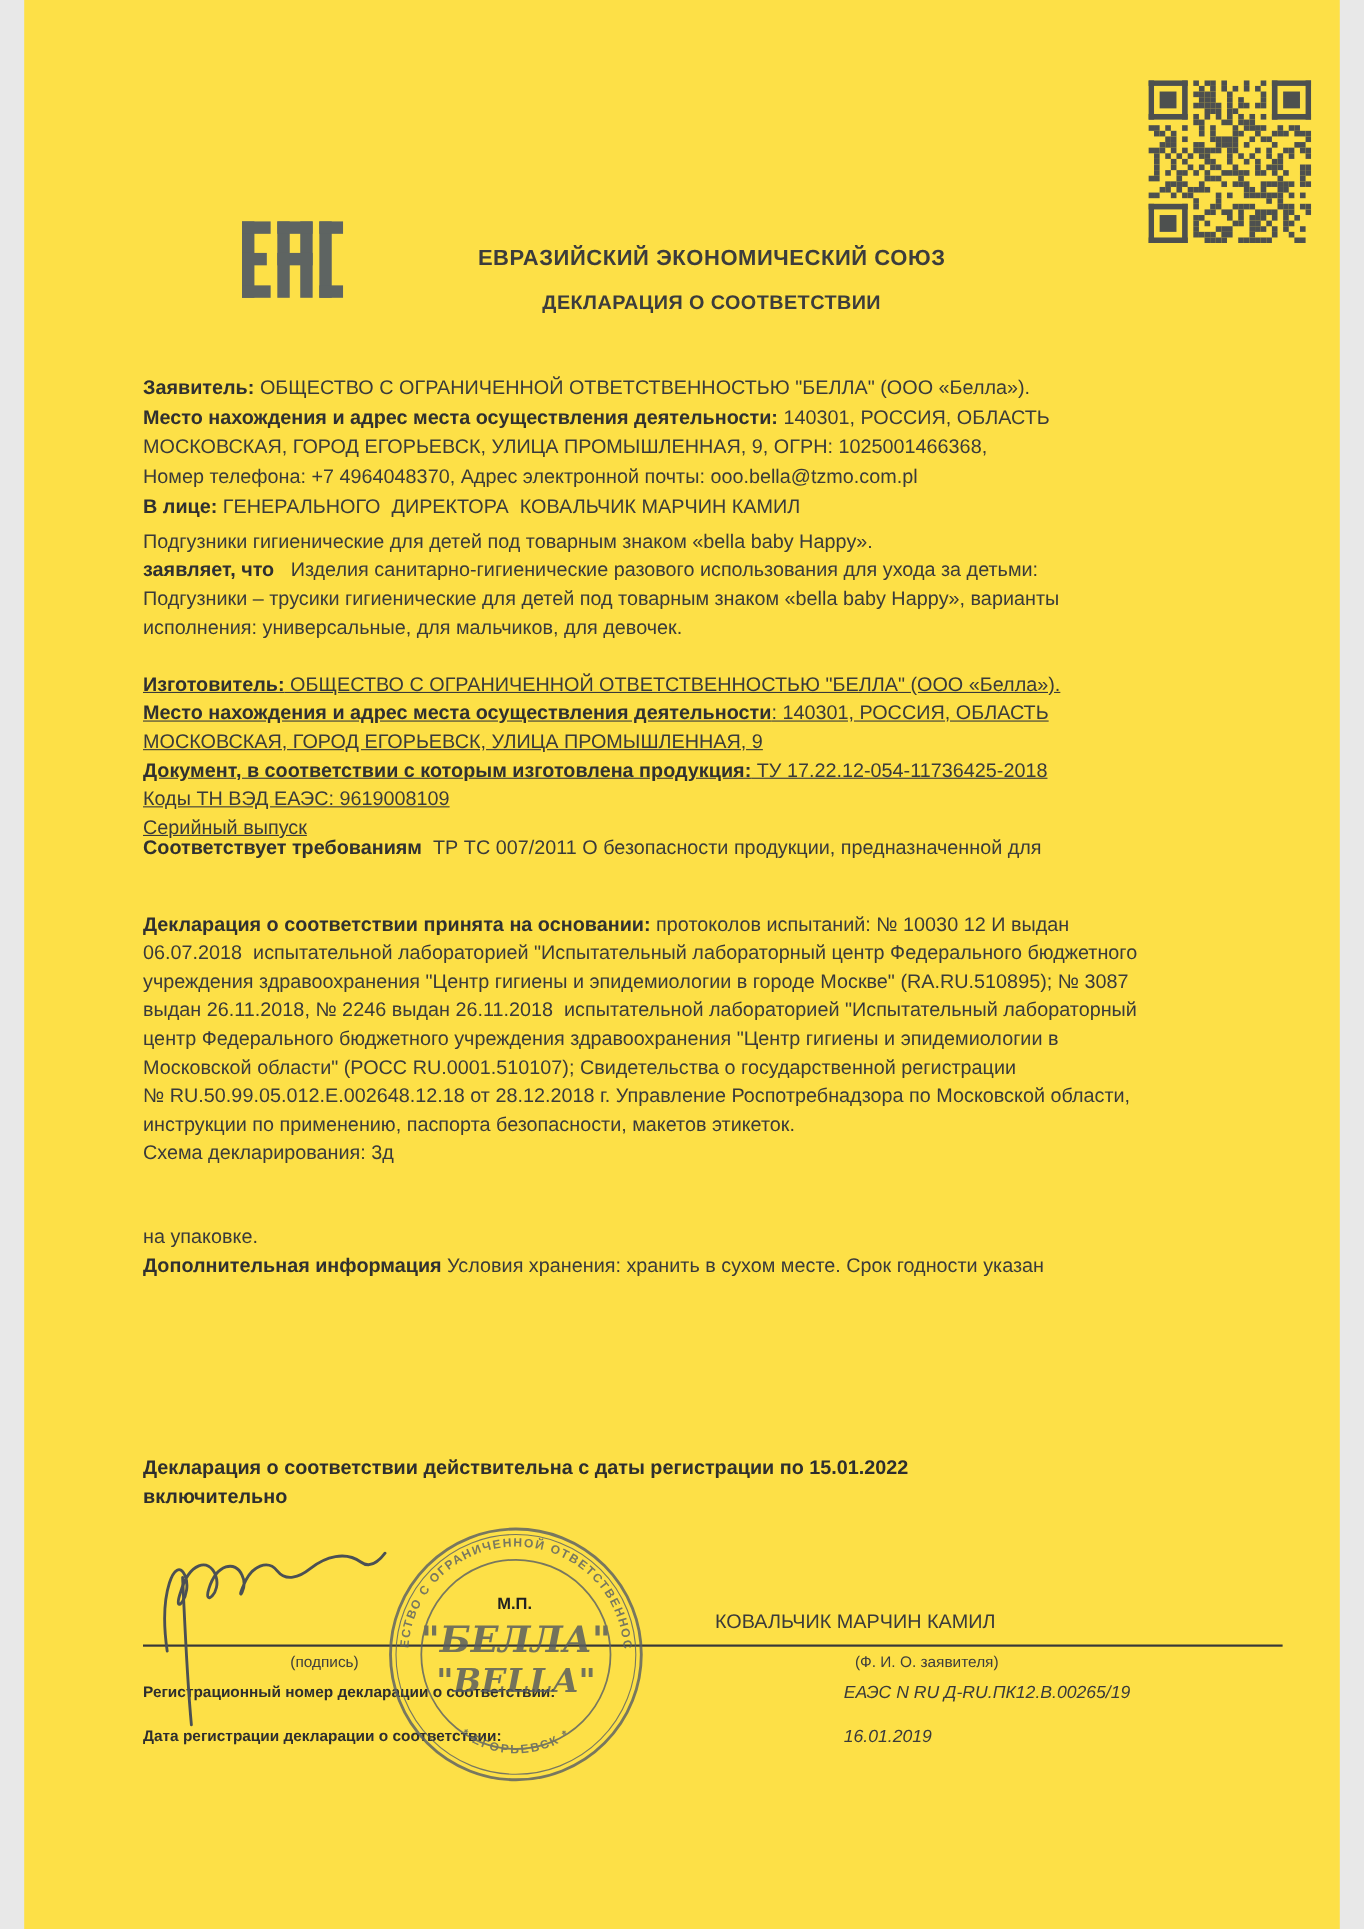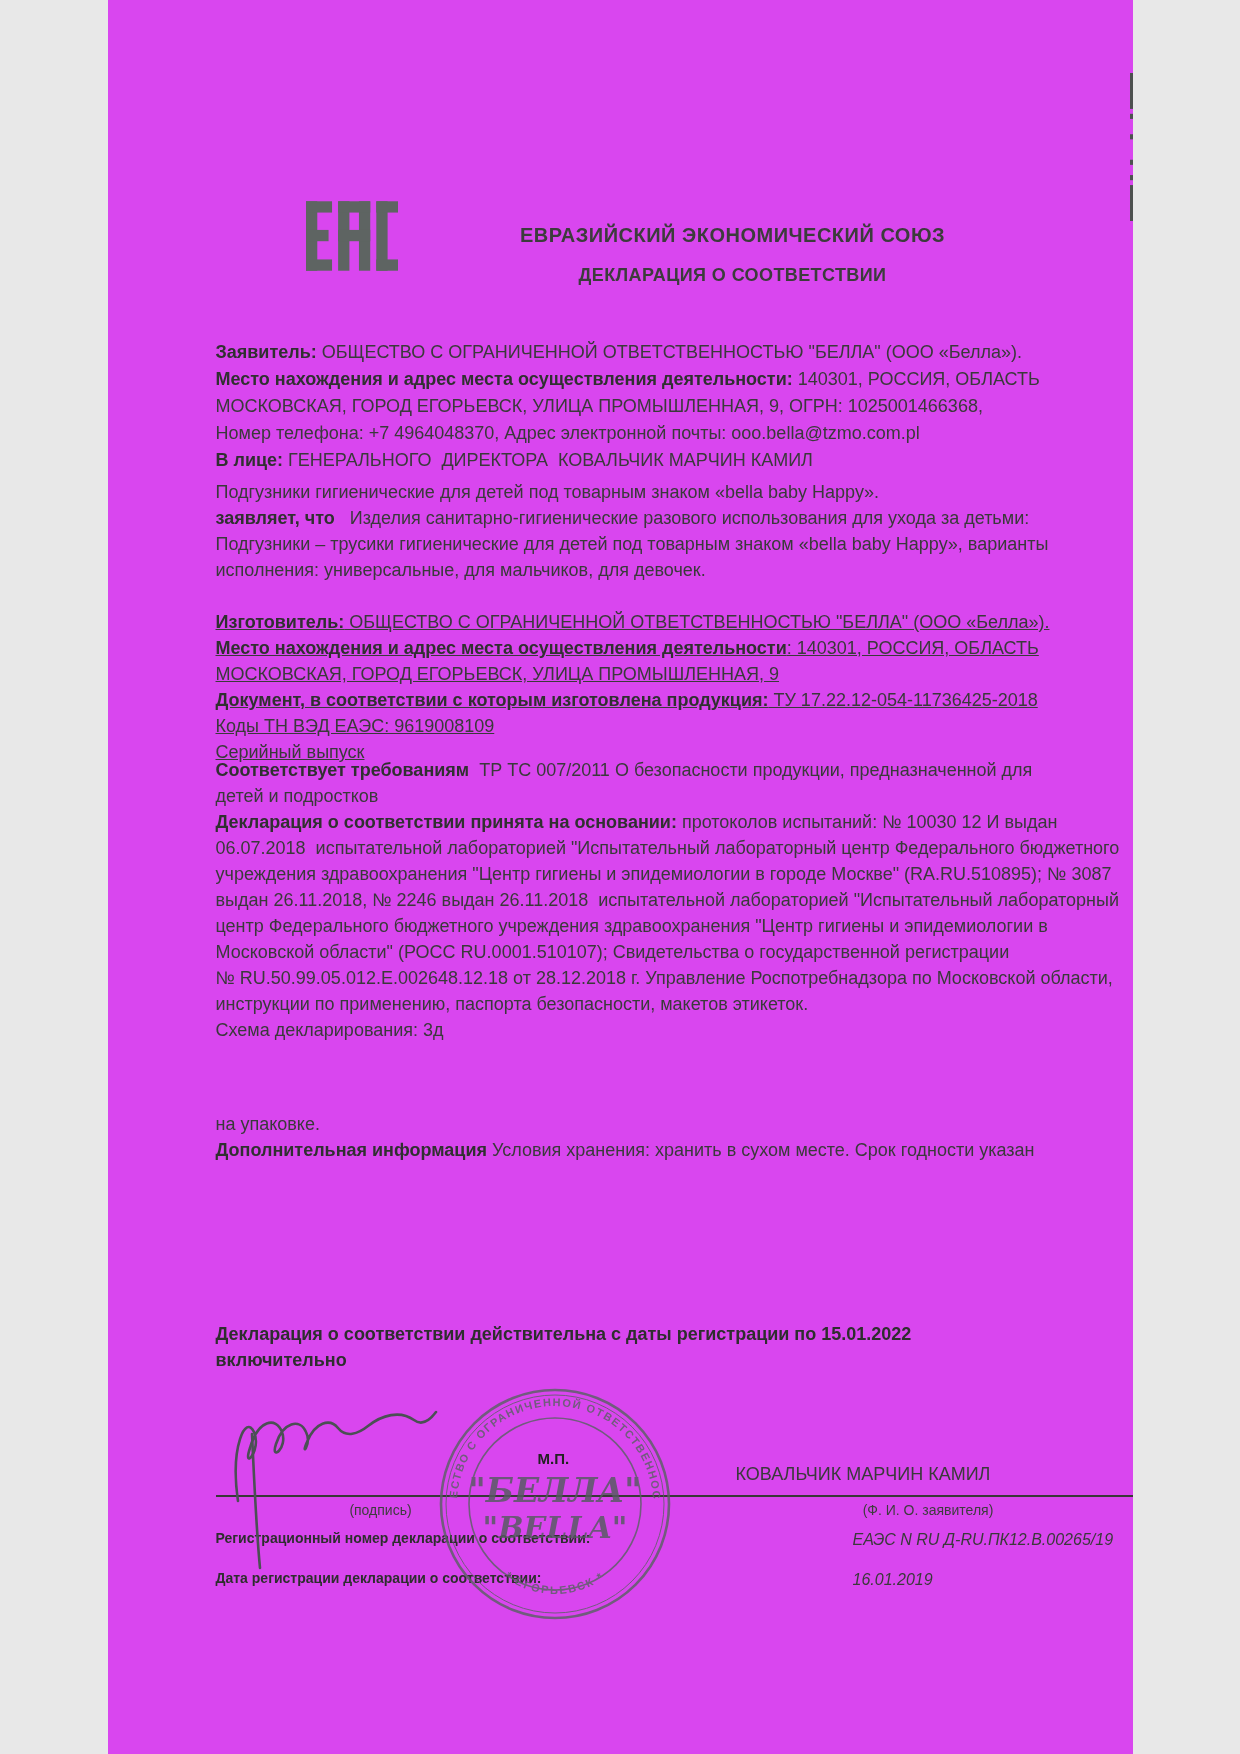--- a/index.html
+++ b/index.html
@@ -1,18 +1,18 @@
 <!DOCTYPE html>
 <html><head>
 <meta charset="utf-8">
 <style>
   html,body { margin:0; padding:0; background:#e8e8e8; }
   .page {
-    position:relative; width:1025px; height:1754px; margin:0 auto;
-    background:#d946ef; overflow:hidden;
+    position:relative; width:1196px; height:1754px; margin:0 auto;
+    background:#fde047; overflow:hidden;
     font-family:"Liberation Sans","DejaVu Sans",sans-serif;
     color:#3a3a3a;
   }
   .hdr {
     position:absolute; left:170px; top:224px; width:910px;
     text-align:center; font-weight:bold; color:#3c3c3c;
   }
   .hdr .t1 { font-size:20px; letter-spacing:0.5px; }
   .hdr .t2 { font-size:18px; letter-spacing:0.4px; margin-top:18px; }
   .para { position:absolute; left:108px; width:1040px; font-size:18px;margin-top:21px; }
@@ -410,24 +410,23 @@
     <div class="ln"><b>Изготовитель:</b><span> ОБЩЕСТВО С ОГРАНИЧЕННОЙ ОТВЕТСТВЕННОСТЬЮ "БЕЛЛА" (ООО «Белла»).</span></div>
     <div class="ln"><b>Место нахождения и адрес места осуществления деятельности</b><span>: 140301, РОССИЯ, ОБЛАСТЬ</span></div>
     <div class="ln"><span>МОСКОВСКАЯ, ГОРОД ЕГОРЬЕВСК, УЛИЦА ПРОМЫШЛЕННАЯ, 9</span></div>
     <div class="ln"><b>Документ, в соответствии с которым изготовлена продукция:</b><span> ТУ 17.22.12-054-11736425-2018</span></div>
     <div class="ln"><span>Коды ТН ВЭД ЕАЭС: 9619008109</span></div>
     <div class="ln"><span>Серийный выпуск</span></div>
   </div>
 
   <div class="para" style="top:736px;">
     <div class="ln"><b>Соответствует требованиям</b><span>  ТР ТС 007/2011 О безопасности продукции, предназначенной для</span></div>
-    <div class="ln"><span>детей и подростков</span></div>
-  </div>
-
-  <div class="para" style="top:788px;">
+  </div>
+
+  <div class="para" style="top:806px;">
     <div class="ln"><b>Декларация о соответствии принята на основании:</b><span> протоколов испытаний: № 10030 12 И выдан</span></div>
     <div class="ln"><span>06.07.2018  испытательной лабораторией "Испытательный лабораторный центр Федерального бюджетного</span></div>
     <div class="ln"><span>учреждения здравоохранения "Центр гигиены и эпидемиологии в городе Москве" (RA.RU.510895); № 3087</span></div>
     <div class="ln"><span>выдан 26.11.2018, № 2246 выдан 26.11.2018  испытательной лабораторией "Испытательный лабораторный</span></div>
     <div class="ln"><span>центр Федерального бюджетного учреждения здравоохранения "Центр гигиены и эпидемиологии в</span></div>
     <div class="ln"><span>Московской области" (РОСС RU.0001.510107); Свидетельства о государственной регистрации</span></div>
     <div class="ln"><span>№ RU.50.99.05.012.Е.002648.12.18 от 28.12.2018 г. Управление Роспотребнадзора по Московской области,</span></div>
     <div class="ln"><span>инструкции по применению, паспорта безопасности, макетов этикеток.</span></div>
     <div class="ln"><span>Схема декларирования: 3д</span></div>
   </div>

